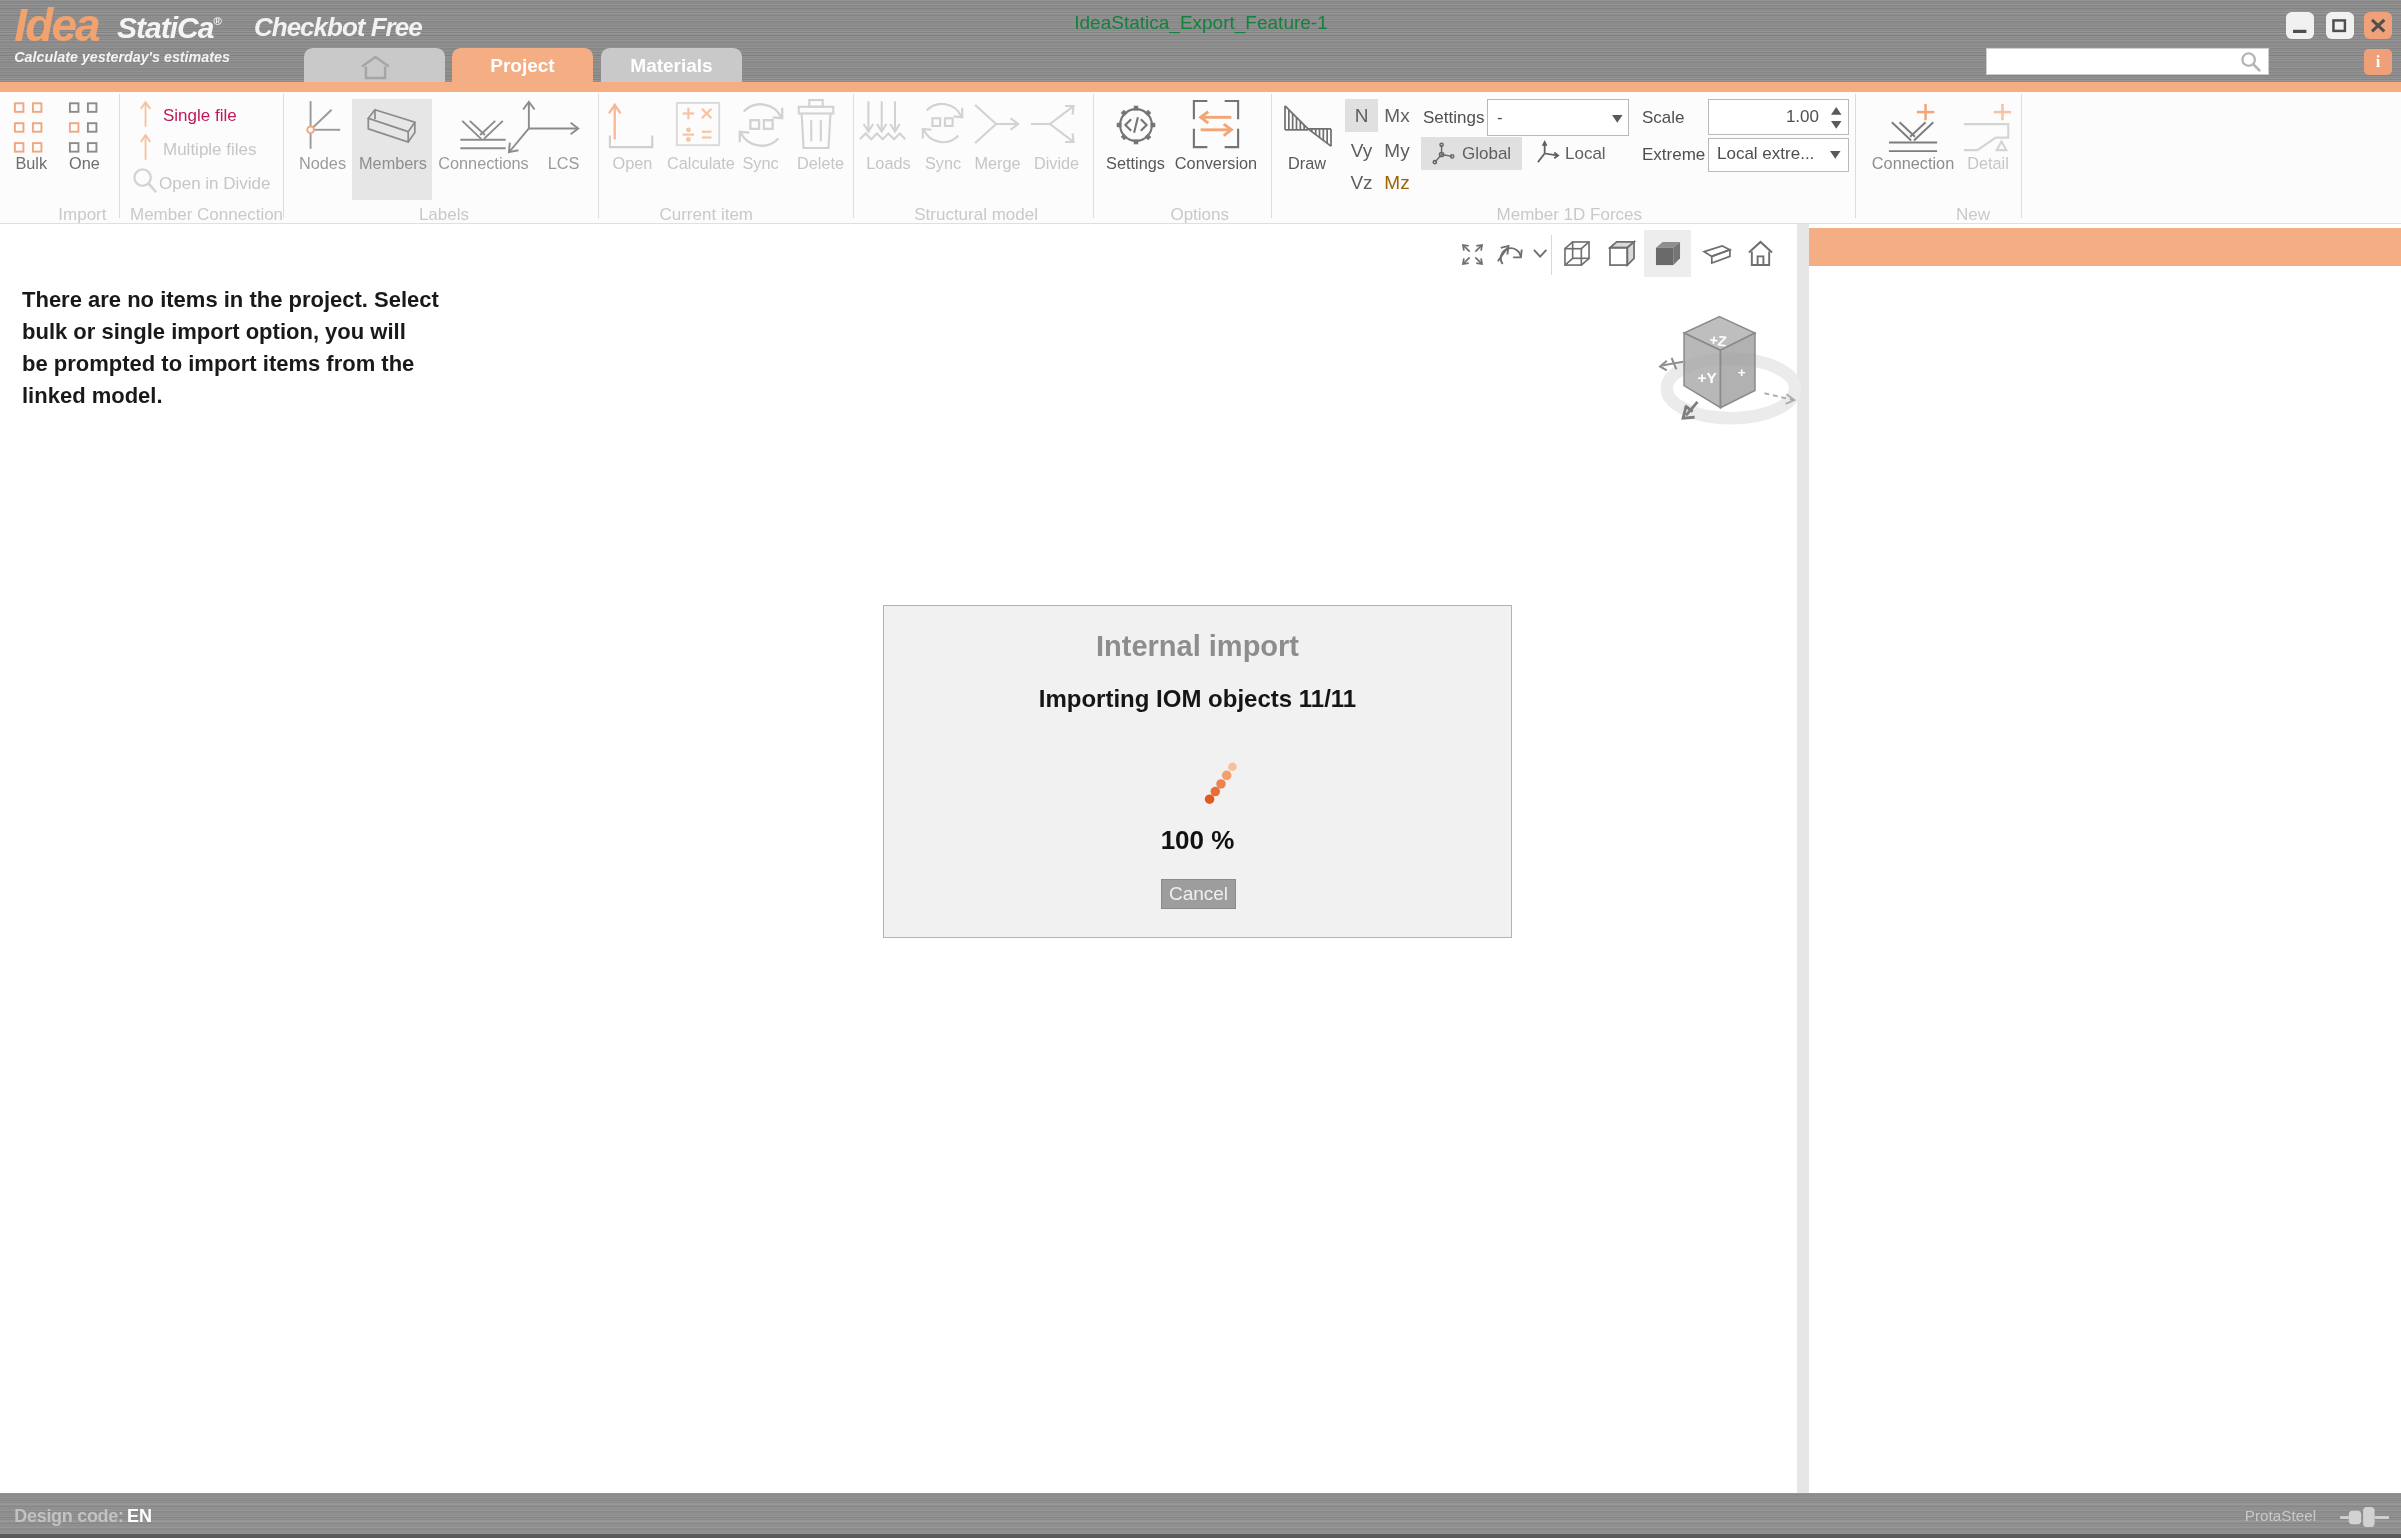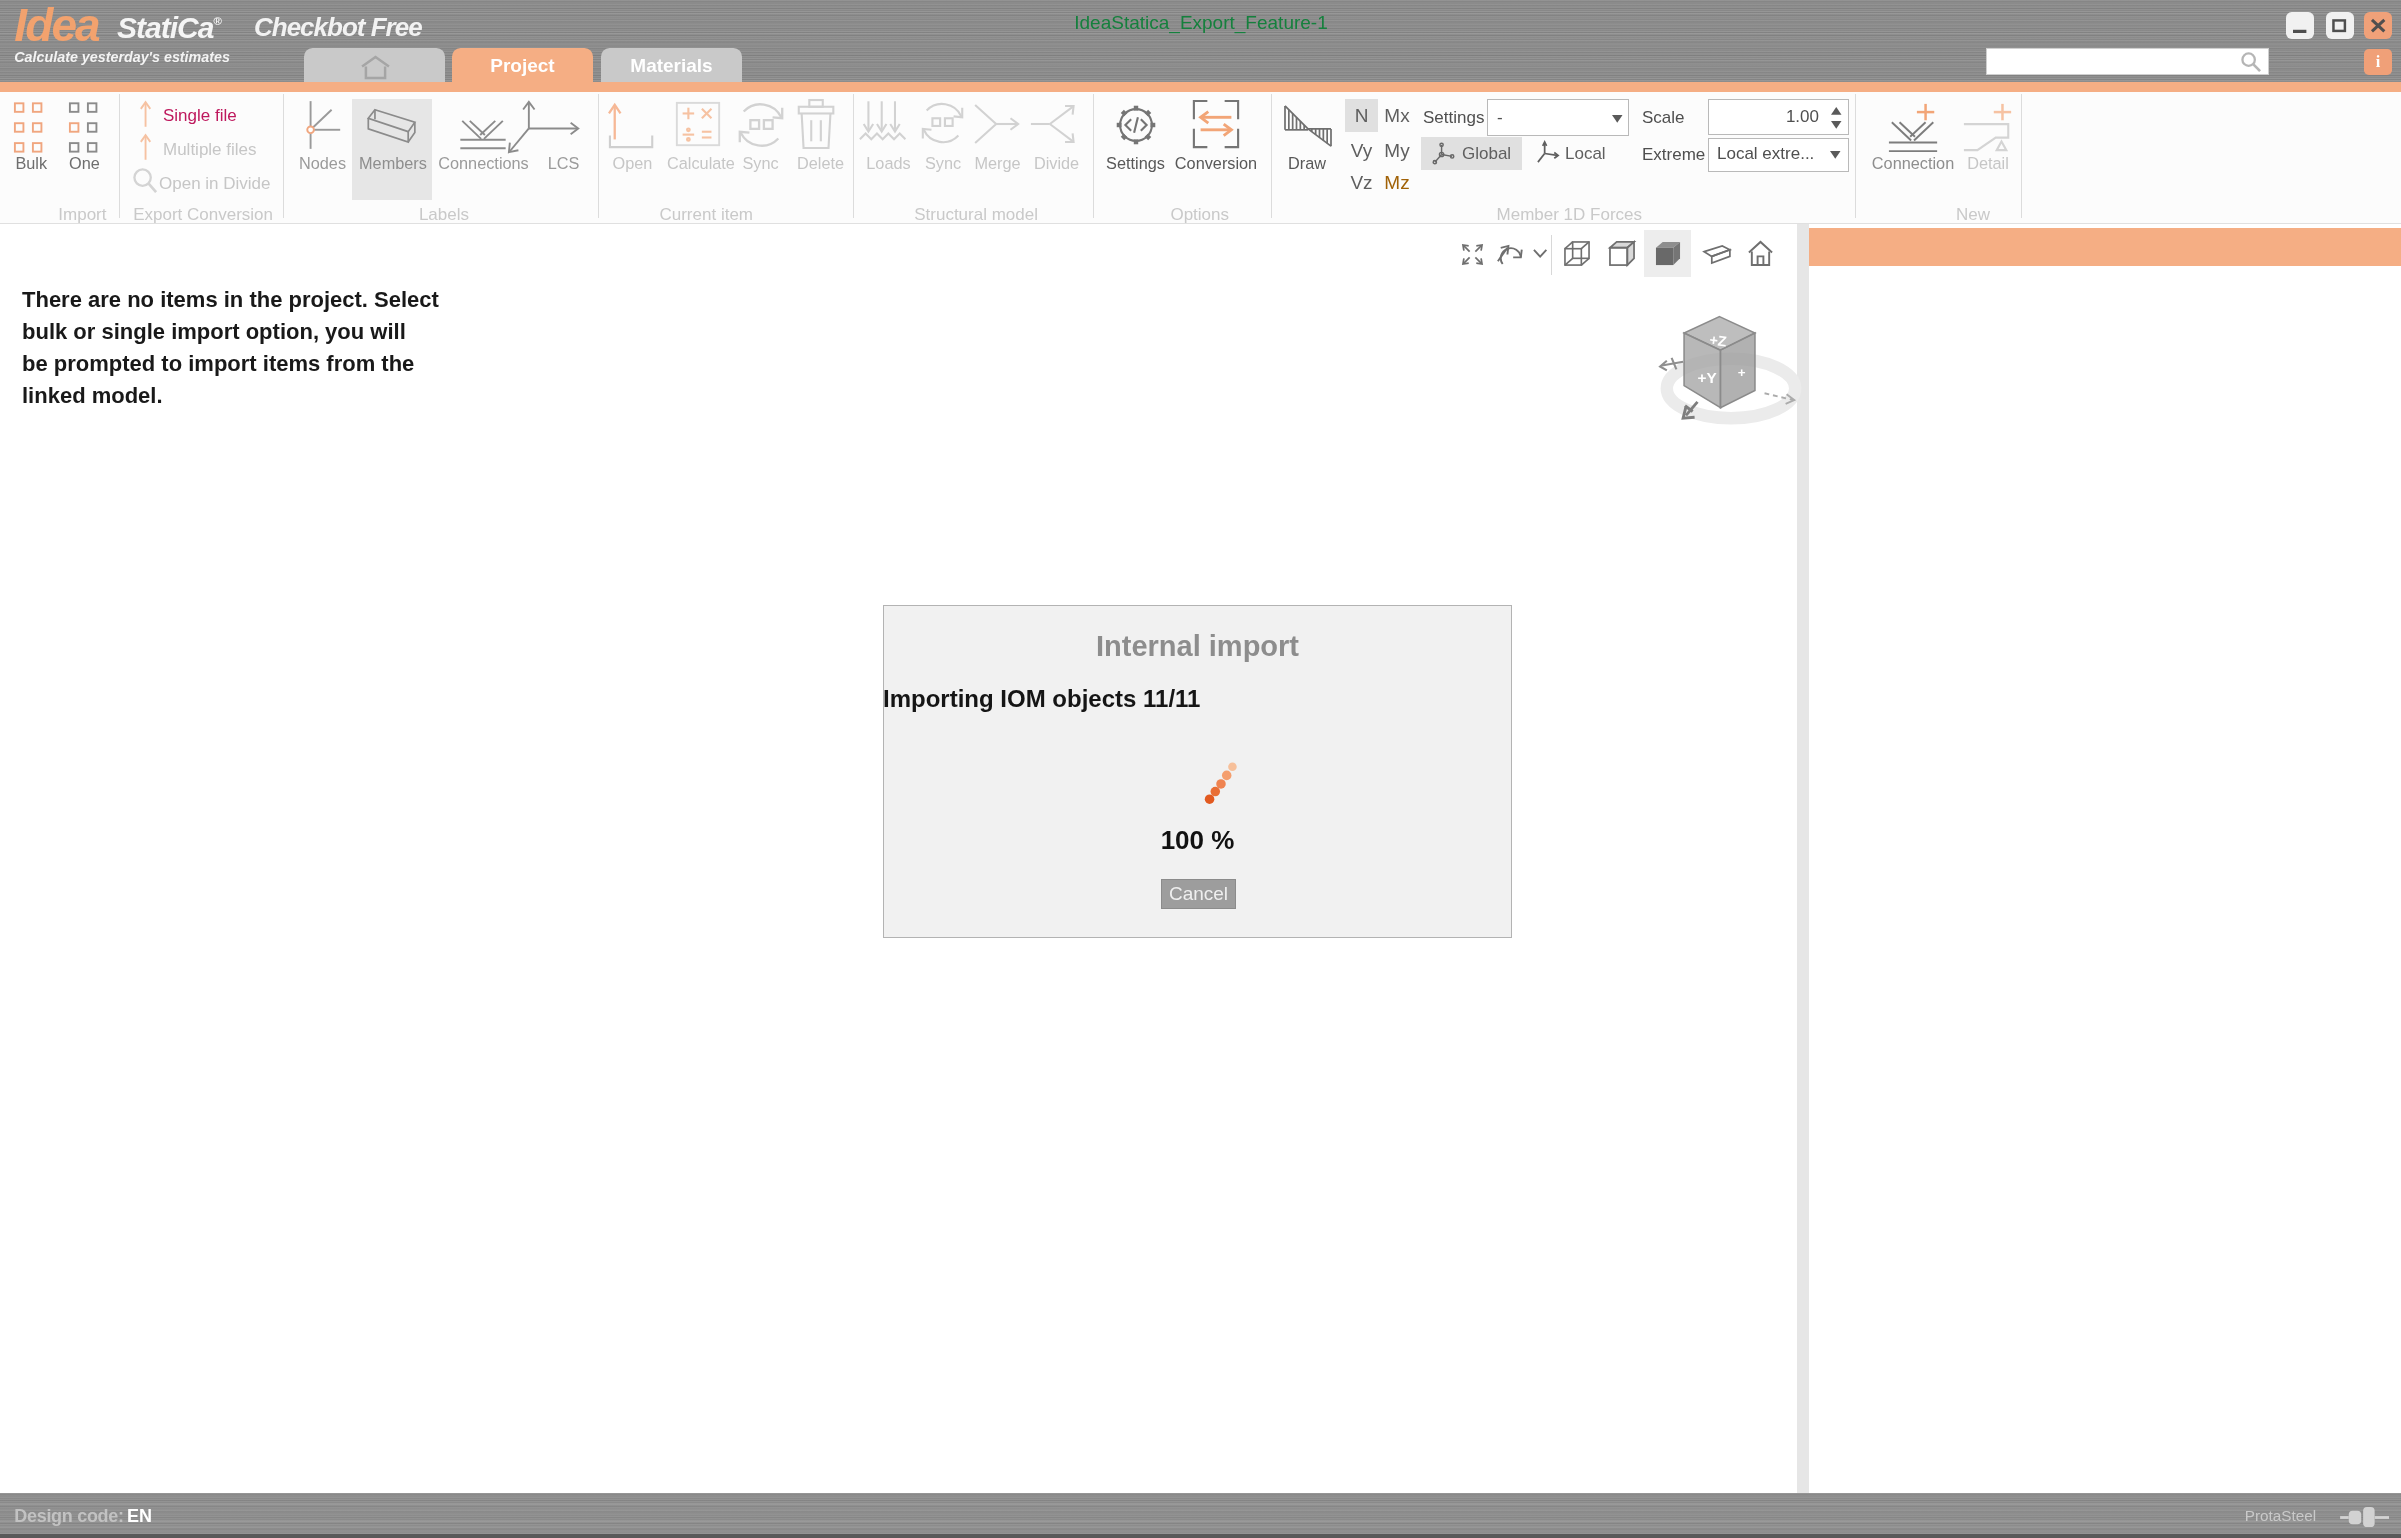--- a/index.html
+++ b/index.html
@@ -101,21 +101,21 @@
     <line x1="8" y1="28" x2="8" y2="3" stroke="#f6c2a2" stroke-width="2"></line>
     <polyline points="3,9 8,2 13,9" fill="none" stroke="#f6c2a2" stroke-width="2"></polyline>
   </svg>
 <div class="bl" style="left:163px;top:106px;color:#be185d;text-align:left;font-size:17px">Single file</div>
 <div class="bl" style="left:163px;top:140px;color:#c6c6c6;text-align:left;font-size:17px">Multiple files</div>
 <svg style="left:132px;top:167px" width="27" height="27" viewBox="0 0 28 28">
     <circle cx="11" cy="11" r="8.5" fill="none" stroke="#d4d4d4" stroke-width="2.4"></circle>
     <line x1="17" y1="17" x2="25" y2="26" stroke="#d4d4d4" stroke-width="2.8"></line>
   </svg>
 <div class="bl" style="left:159px;top:174px;color:#c6c6c6;text-align:left;font-size:17px">Open in Divide</div>
-<div class="gl" style="left:130px;top:205px;width:143px">Export Conversion</div>
+<div class="gl" style="left:130px;top:205px;width:143px">Member Connection</div>
 <div class="vd" style="left:283px"></div>
 
 <svg style="left:302px;top:99px" width="42" height="52" viewBox="0 0 44 54">
 <g fill="none" stroke="#9a9a9a" stroke-width="2">
 <line x1="9" y1="2" x2="9" y2="52"></line>
       <line x1="9" y1="32" x2="40" y2="32"></line>
       <line x1="9" y1="32" x2="31" y2="11"></line>
 </g>
     <circle cx="9" cy="32" r="3.5" fill="#fff" stroke="#f0a67f" stroke-width="2"></circle>
   </svg>
@@ -477,21 +477,21 @@
 <div class="abs" style="left:2227px;top:1507px;width:107px;text-align:center;font-size:15.3px;color:#c9c9c9">ProtaSteel</div>
 <svg style="left:2340px;top:1506px" width="52" height="23" viewBox="0 0 54 24">
 <line x1="0" y1="12" x2="9" y2="12" stroke="#d2d2d2" stroke-width="3"></line>
 <rect x="9" y="5" width="13" height="14" rx="4" fill="#d2d2d2"></rect>
 <rect x="24" y="1" width="12" height="21" rx="4" fill="#d2d2d2"></rect>
 <line x1="36" y1="12" x2="51" y2="12" stroke="#d2d2d2" stroke-width="3"></line>
 </svg>
 
 <div class="abs" style="left:883px;top:605px;width:629px;height:333px;background:#f1f1f1;border:1.9px solid #b3b3b3;box-sizing:border-box"></div>
 <div class="abs" style="left:883px;top:630px;width:629px;text-align:center;font-size:29px;font-weight:bold;color:#8d8d8d">Internal import</div>
-<div class="abs" style="left:883px;top:685px;width:629px;text-align:left;font-size:24px;font-weight:bold;color:#151515">Importing IOM objects 11/11</div>
+<div class="abs" style="left:883px;top:685px;width:629px;text-align:center;font-size:24px;font-weight:bold;color:#151515">Importing IOM objects 11/11</div>
 <svg style="left:1201px;top:759px" width="40" height="48" viewBox="0 0 42 50">
 <circle cx="9" cy="42" r="5" fill="#e25a20"></circle>
 <circle cx="15" cy="34" r="5" fill="#e96e35"></circle>
 <circle cx="21" cy="26" r="5" fill="#ef8350"></circle>
 <circle cx="27" cy="17" r="5" fill="#f49e6d"></circle>
 <circle cx="33" cy="8" r="4.5" fill="#f7c09a"></circle>
 </svg>
 <div class="abs" style="left:883px;top:825px;width:629px;text-align:center;font-size:26px;font-weight:bold;color:#111">100 %</div>
 <div class="abs" style="left:1161px;top:879px;width:75px;height:30px;background:#9d9d9d;border:1px solid #8b8b8b;box-sizing:border-box;text-align:center;font-size:19px;color:#efefef;line-height:28px">Cancel</div>
 

